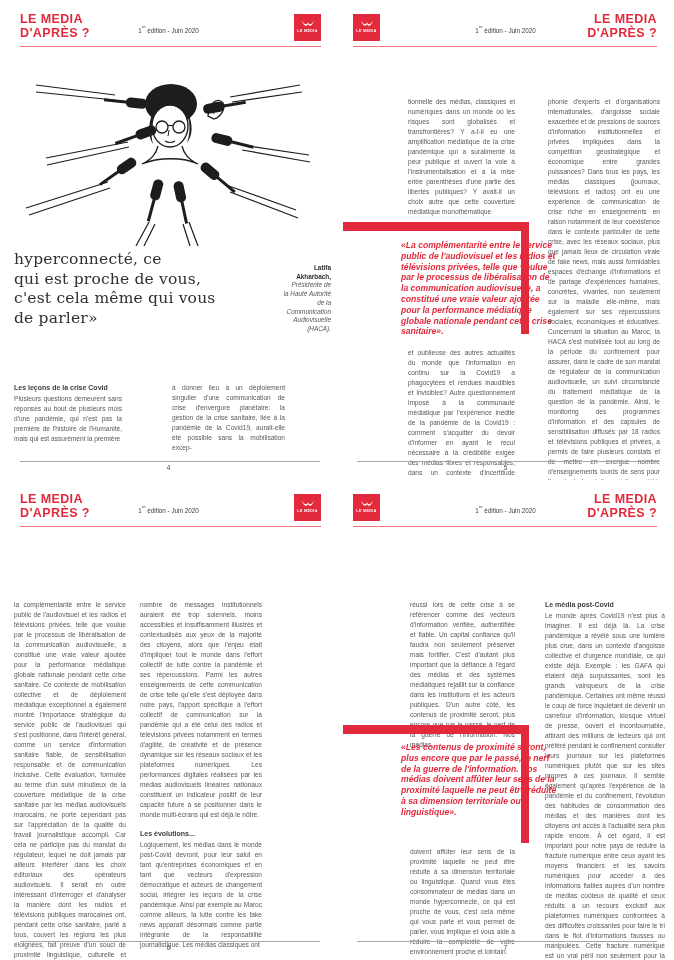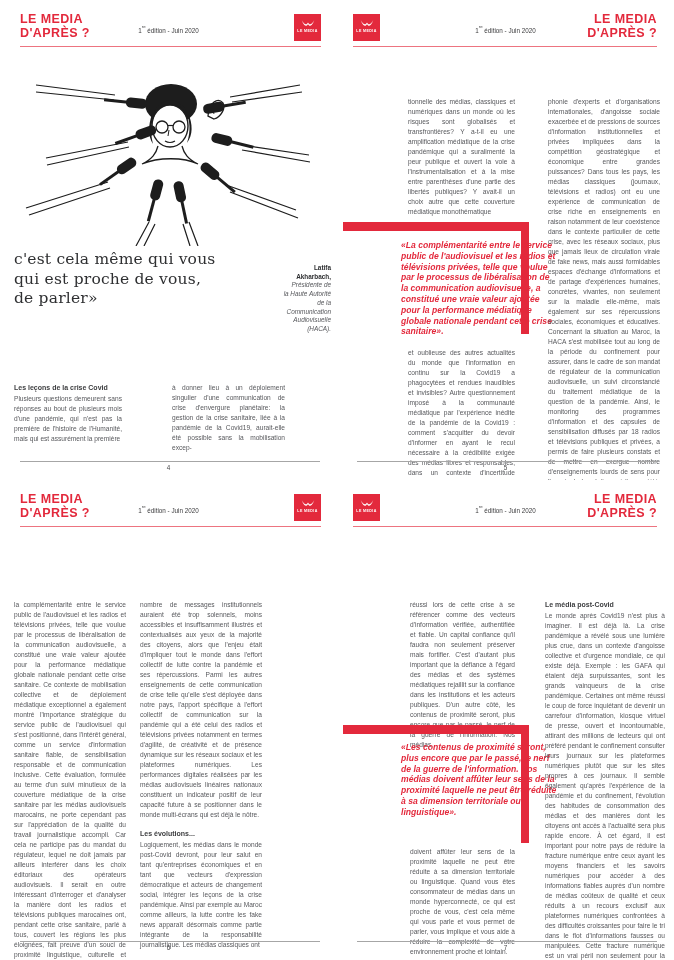--- a/index.html
+++ b/index.html
@@ -122,22 +122,23 @@
       <use href="#mic" transform="translate(200,128) rotate(-50)"></use>
       <path d="M292,112 L224,100 M291,105 L224,95" stroke="#1d1d1d" stroke-width="1.2" fill="none"></path>
       <use href="#mic" transform="translate(214,92) rotate(-76)"></use>
       <path d="M18,42 L96,50 M18,35 L97,45" stroke="#1d1d1d" stroke-width="1.2" fill="none"></path>
       <use href="#mic" transform="translate(108,52) rotate(96)"></use>
       <path d="M284,42 L214,52 M282,35 L212,47" stroke="#1d1d1d" stroke-width="1.2" fill="none"></path>
       <use href="#mic" transform="translate(206,56) rotate(-100)"></use>
     </svg>
 
     <div class="abs big-quote">
+      <div>hyperconnecté, ce</div>
+      <div>qui est proche de vous,</div>
       <div>c'est cela même qui vous</div>
-      <div>qui est proche de vous,</div>
       <div>de parler»</div>
     </div>
 
     <div class="attr">
       <div class="name">Latifa</div>
       <div class="name">Akharbach,</div>
       <div class="role">Présidente de</div>
       <div class="role">la Haute Autorité</div>
       <div class="role">de la</div>
       <div class="role">Communication</div>

